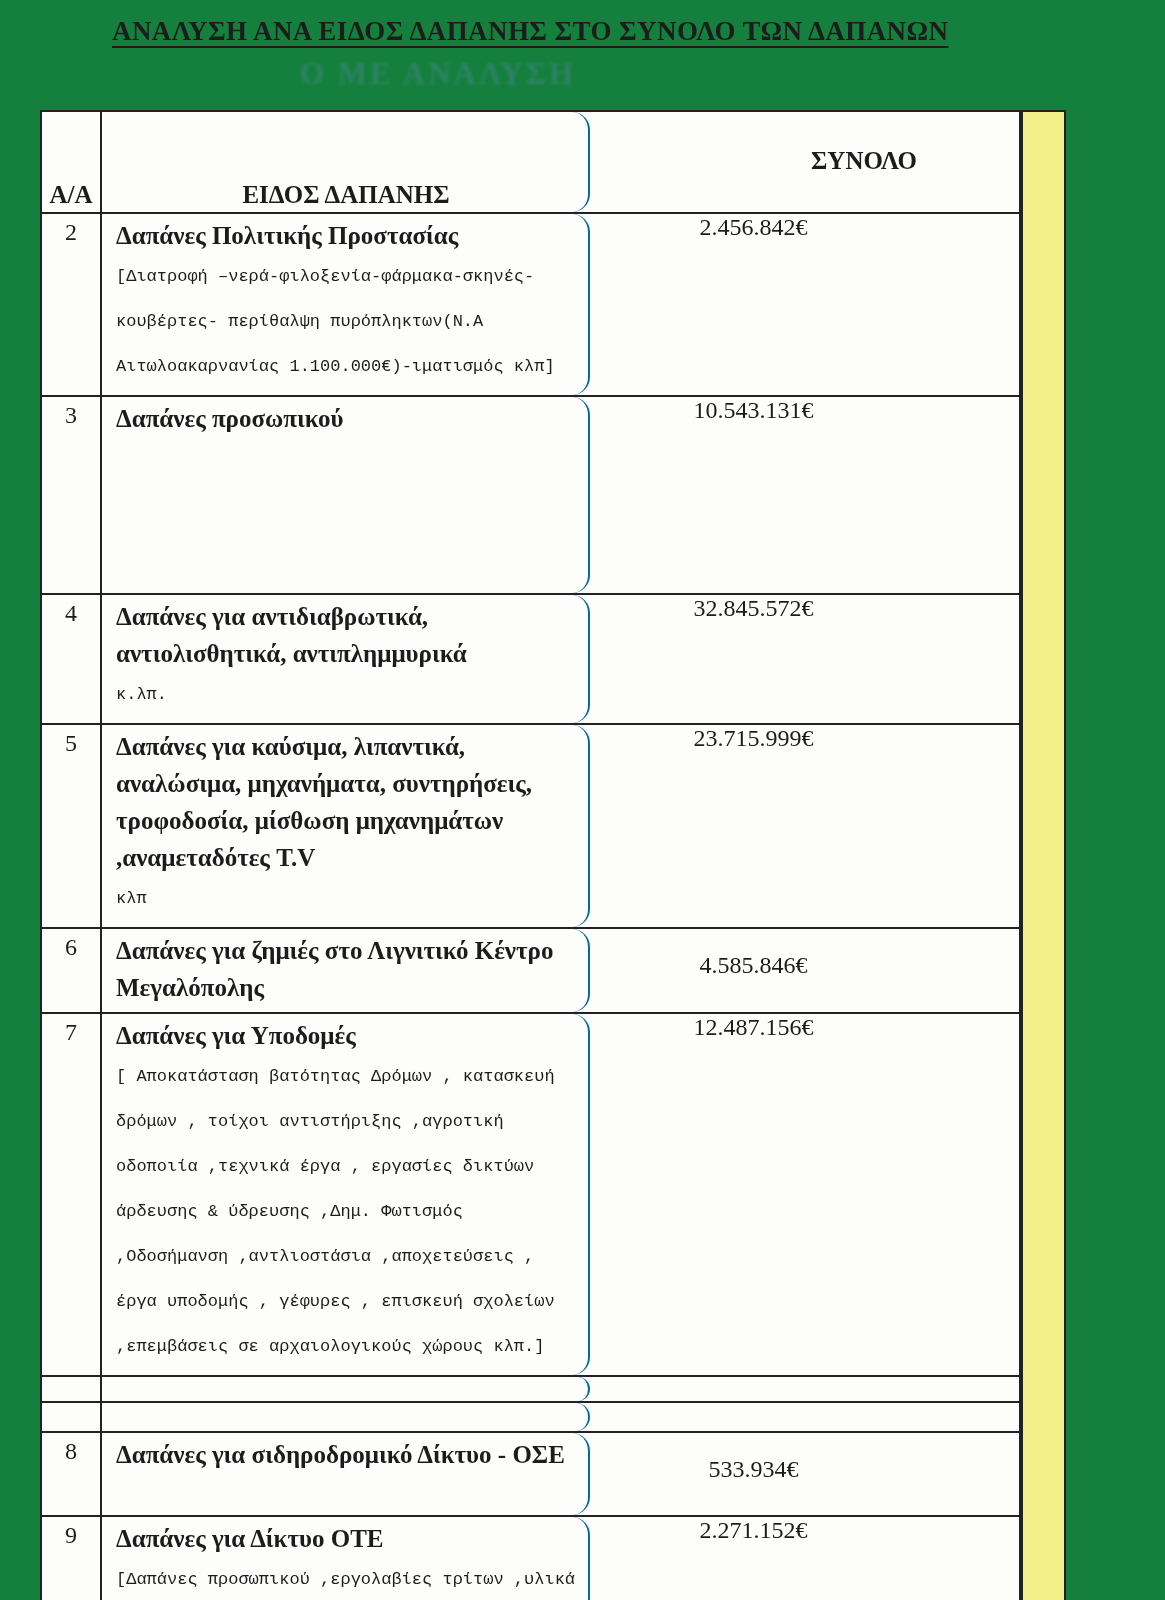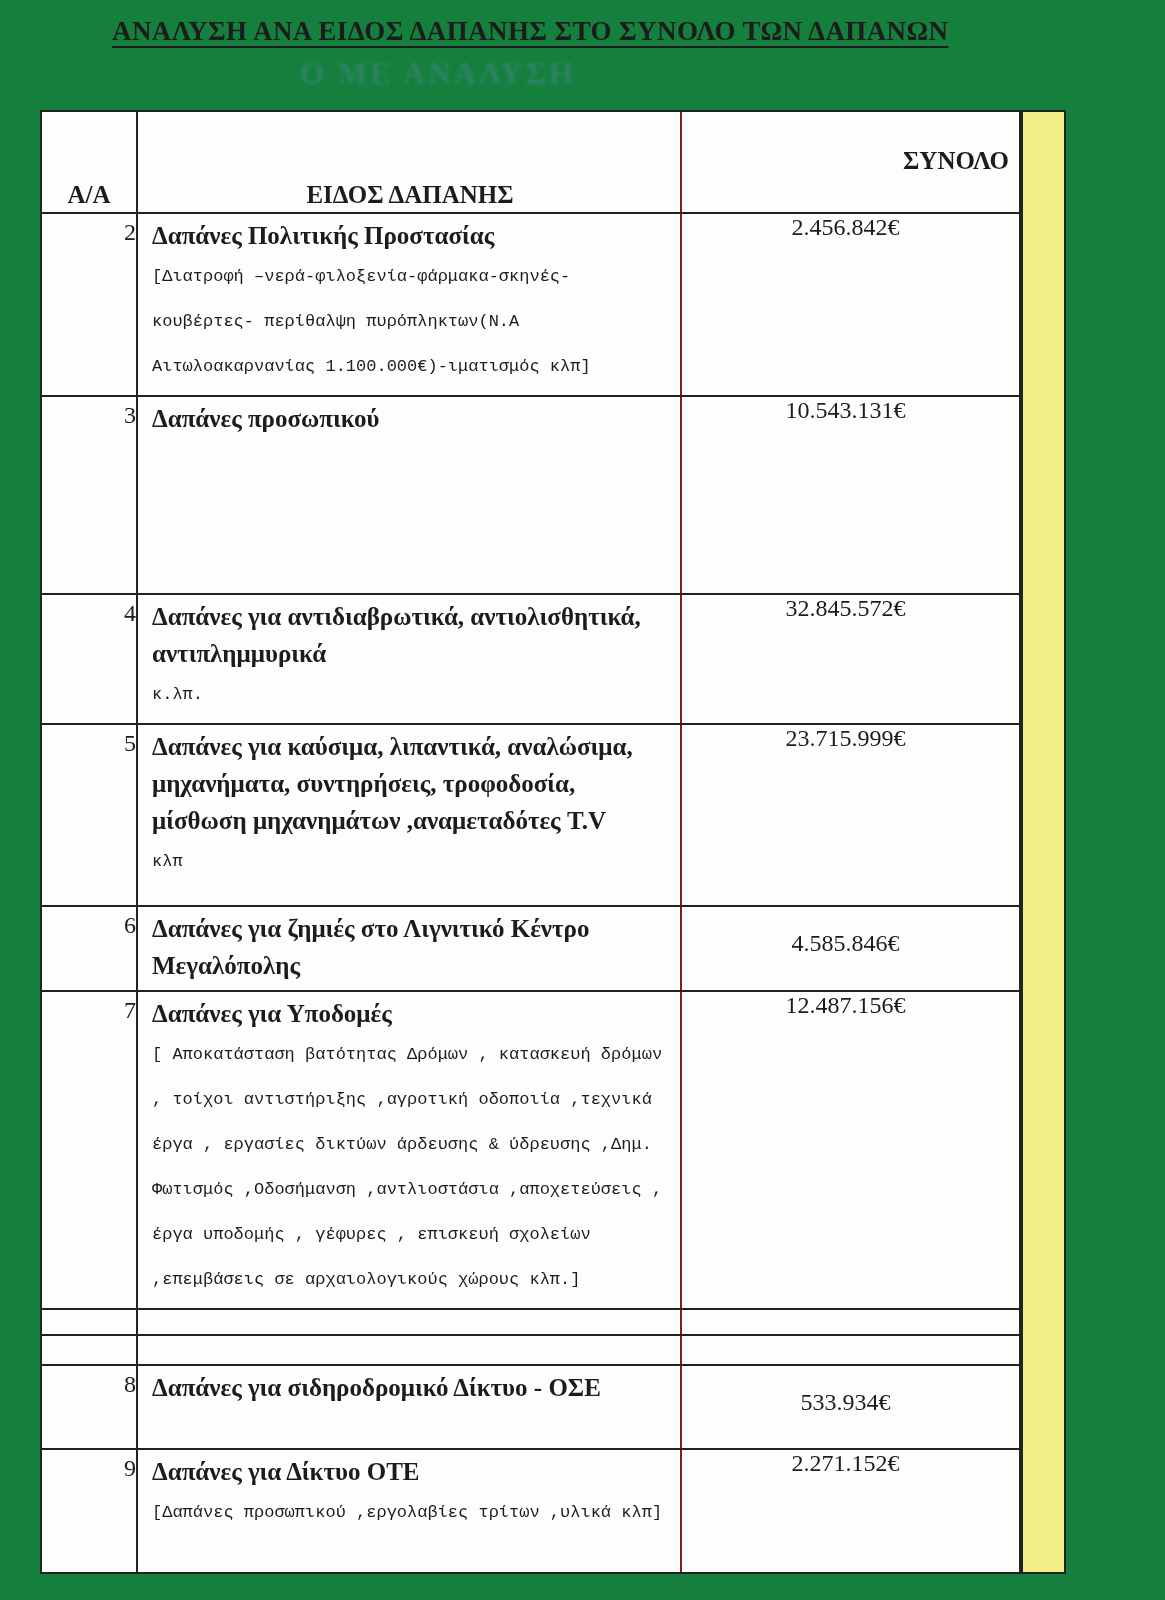--- a/index.html
+++ b/index.html
@@ -42,28 +42,29 @@
     background:#fdfdfc;
   }
   .highlight-strip{
     position:absolute;top:-2px;right:-47px;width:45px;height:calc(100% + 4px);
     border:2px solid #222;box-sizing:border-box;
   }
   .trow{display:flex;border-bottom:2px solid #222;}
   .trow:last-child{border-bottom:none;}
   .cell{box-sizing:border-box;}
   .c-num{
-    width:96px;flex:none;
+    width:60px;flex:none;
     border-right:2px solid #222;
-    text-align:right;font-size:24px;padding-top:5px;
+    text-align:center;font-size:24px;padding-top:5px;
   }
   .c-type{
-    width:544px;flex:none;
-    border-right:2px solid #7f1d1d;
+    width:488px;flex:none;
+    border-right:2px solid #0369a1;
     padding:3px 12px 6px 14px;
+    border-radius:18px;
   }
   .c-total{
     width:327px;flex:none;
     display:flex;flex-direction:column;align-items:center;
   }
   .header-row{min-height:100px;}
   .header-row .cell{
     display:flex;justify-content:center;align-items:flex-end;
     font-weight:bold;font-size:25px;padding-bottom:3px;
   }

